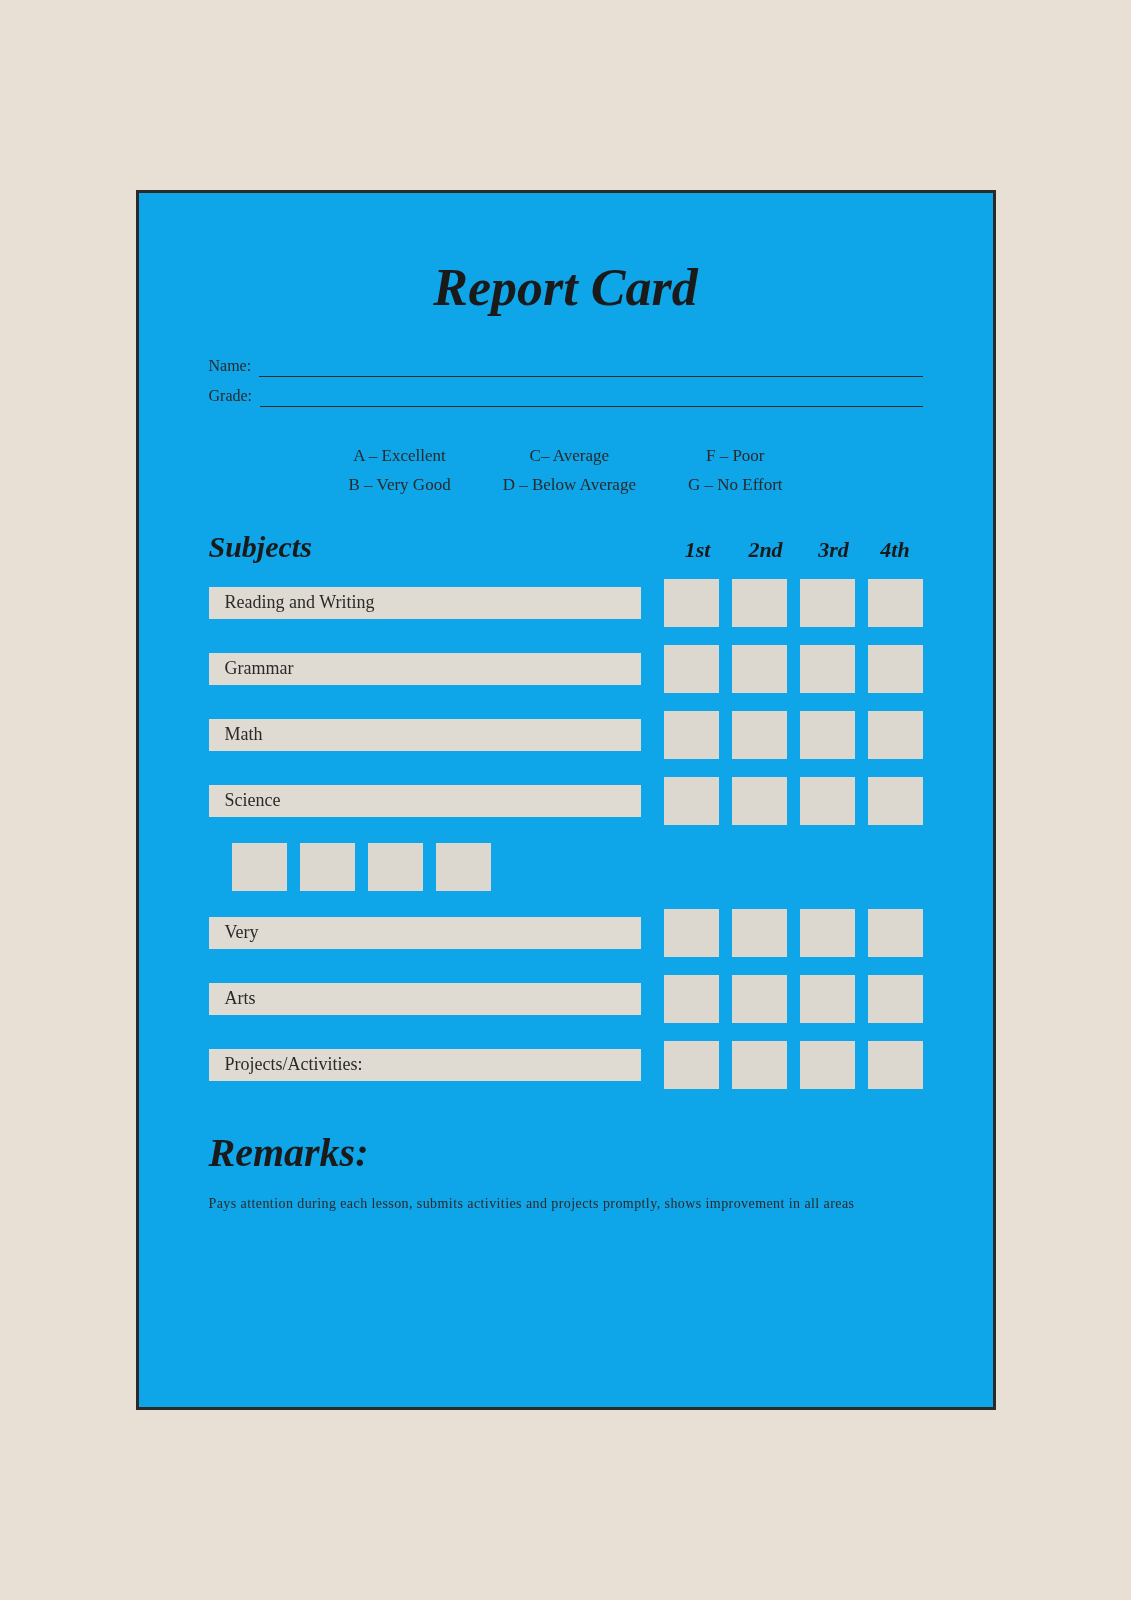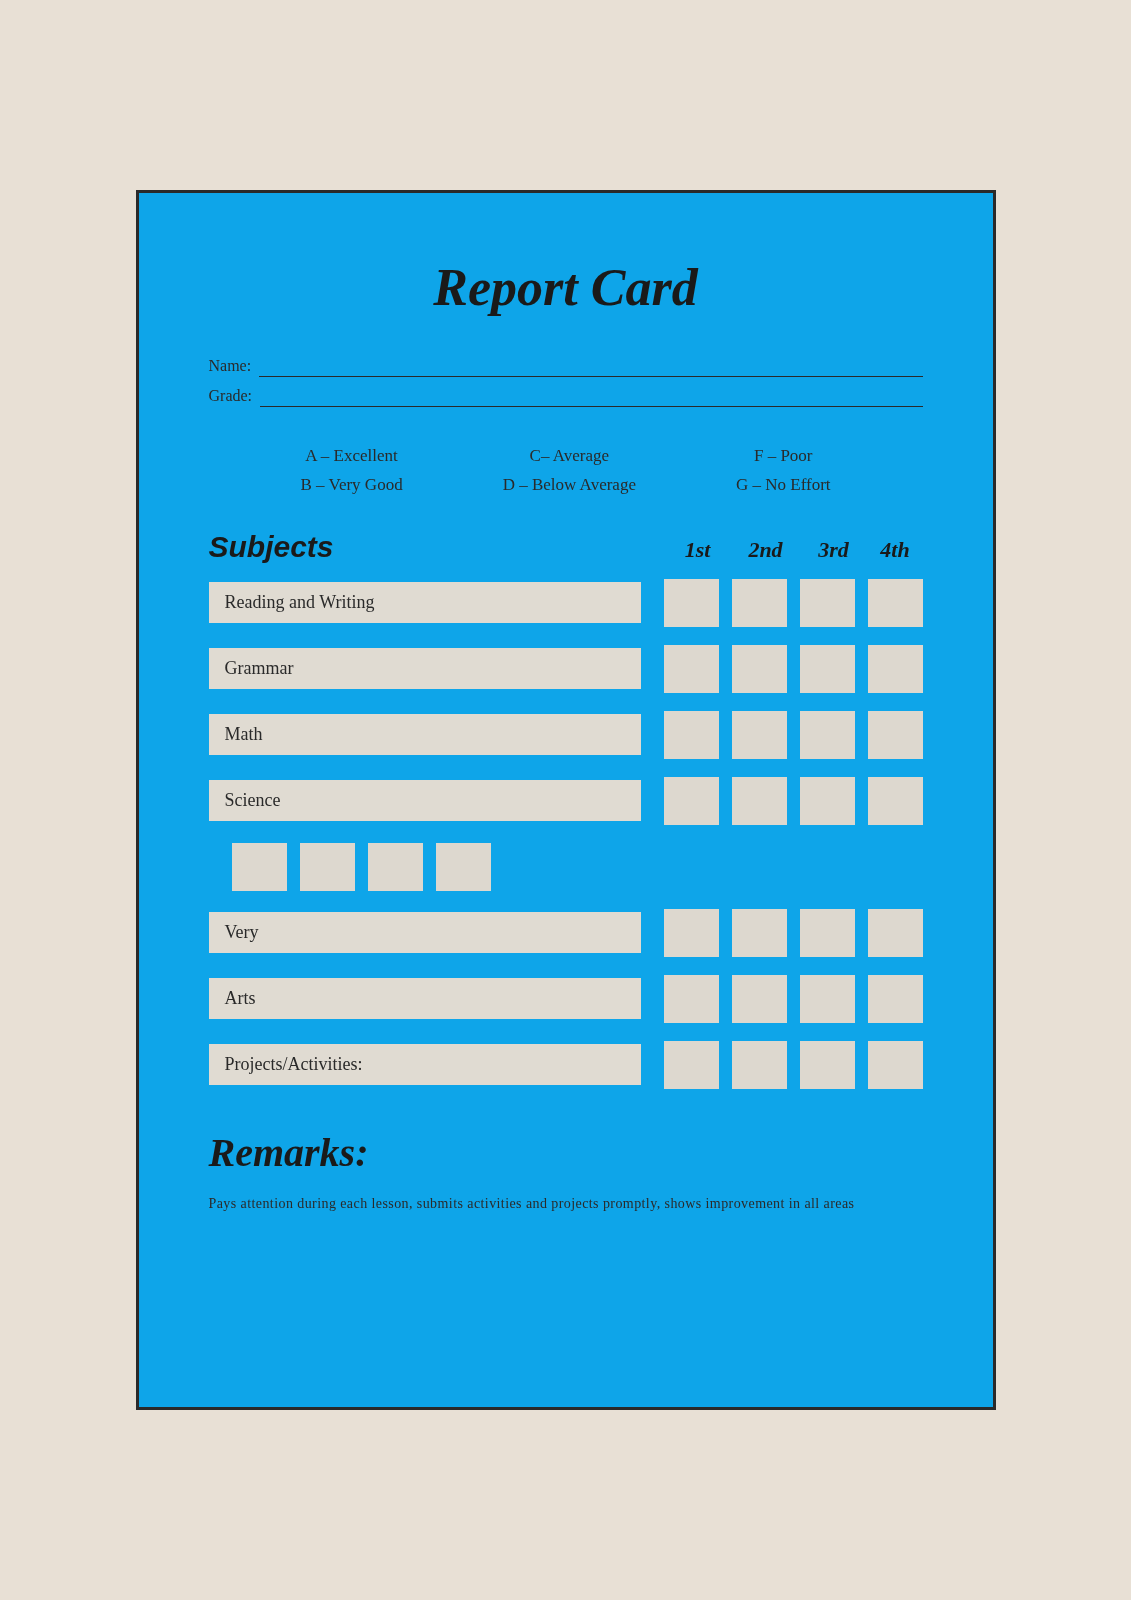--- a/index.html
+++ b/index.html
@@ -52,21 +52,21 @@
 
     .field-line {
       flex: 1;
       border-bottom: 1.5px solid #2a2a2a;
       height: 20px;
     }
 
     .legend {
       display: flex;
       justify-content: center;
-      gap: 100px;
+      gap: 52px;
       margin: 35px 0 30px 0;
     }
 
     .legend-col {
       text-align: center;
       font-size: 17px;
       color: #2a2a2a;
       line-height: 1.7;
       font-family: Georgia, serif;
     }
@@ -76,21 +76,21 @@
       align-items: baseline;
       margin-bottom: 15px;
     }
 
     .subjects-label {
       font-size: 30px;
       font-style: italic;
       font-weight: bold;
       color: #1a1a1a;
       flex: 1;
-      font-family: Liberation Sans, sans-serif;
+      font-family: Liberation Serif, serif;
     }
 
     .quarter-headers {
       display: flex;
       gap: 0;
       align-items: baseline;
     }
 
     .quarter-header {
       font-size: 22px;
@@ -112,21 +112,21 @@
       margin-bottom: 18px;
     }
 
     .subject-name-box {
       background: #e0dbd2;
       flex: 1;
       padding: 12px 16px;
       font-size: 18px;
       color: #2a2a2a;
       font-family: Georgia, serif;
-      height: 41px;
+      height: 32px;
       display: flex;
       align-items: center;
     }
 
     .grade-boxes {
       display: flex;
       gap: 0;
       margin-left: 10px;
     }
 

